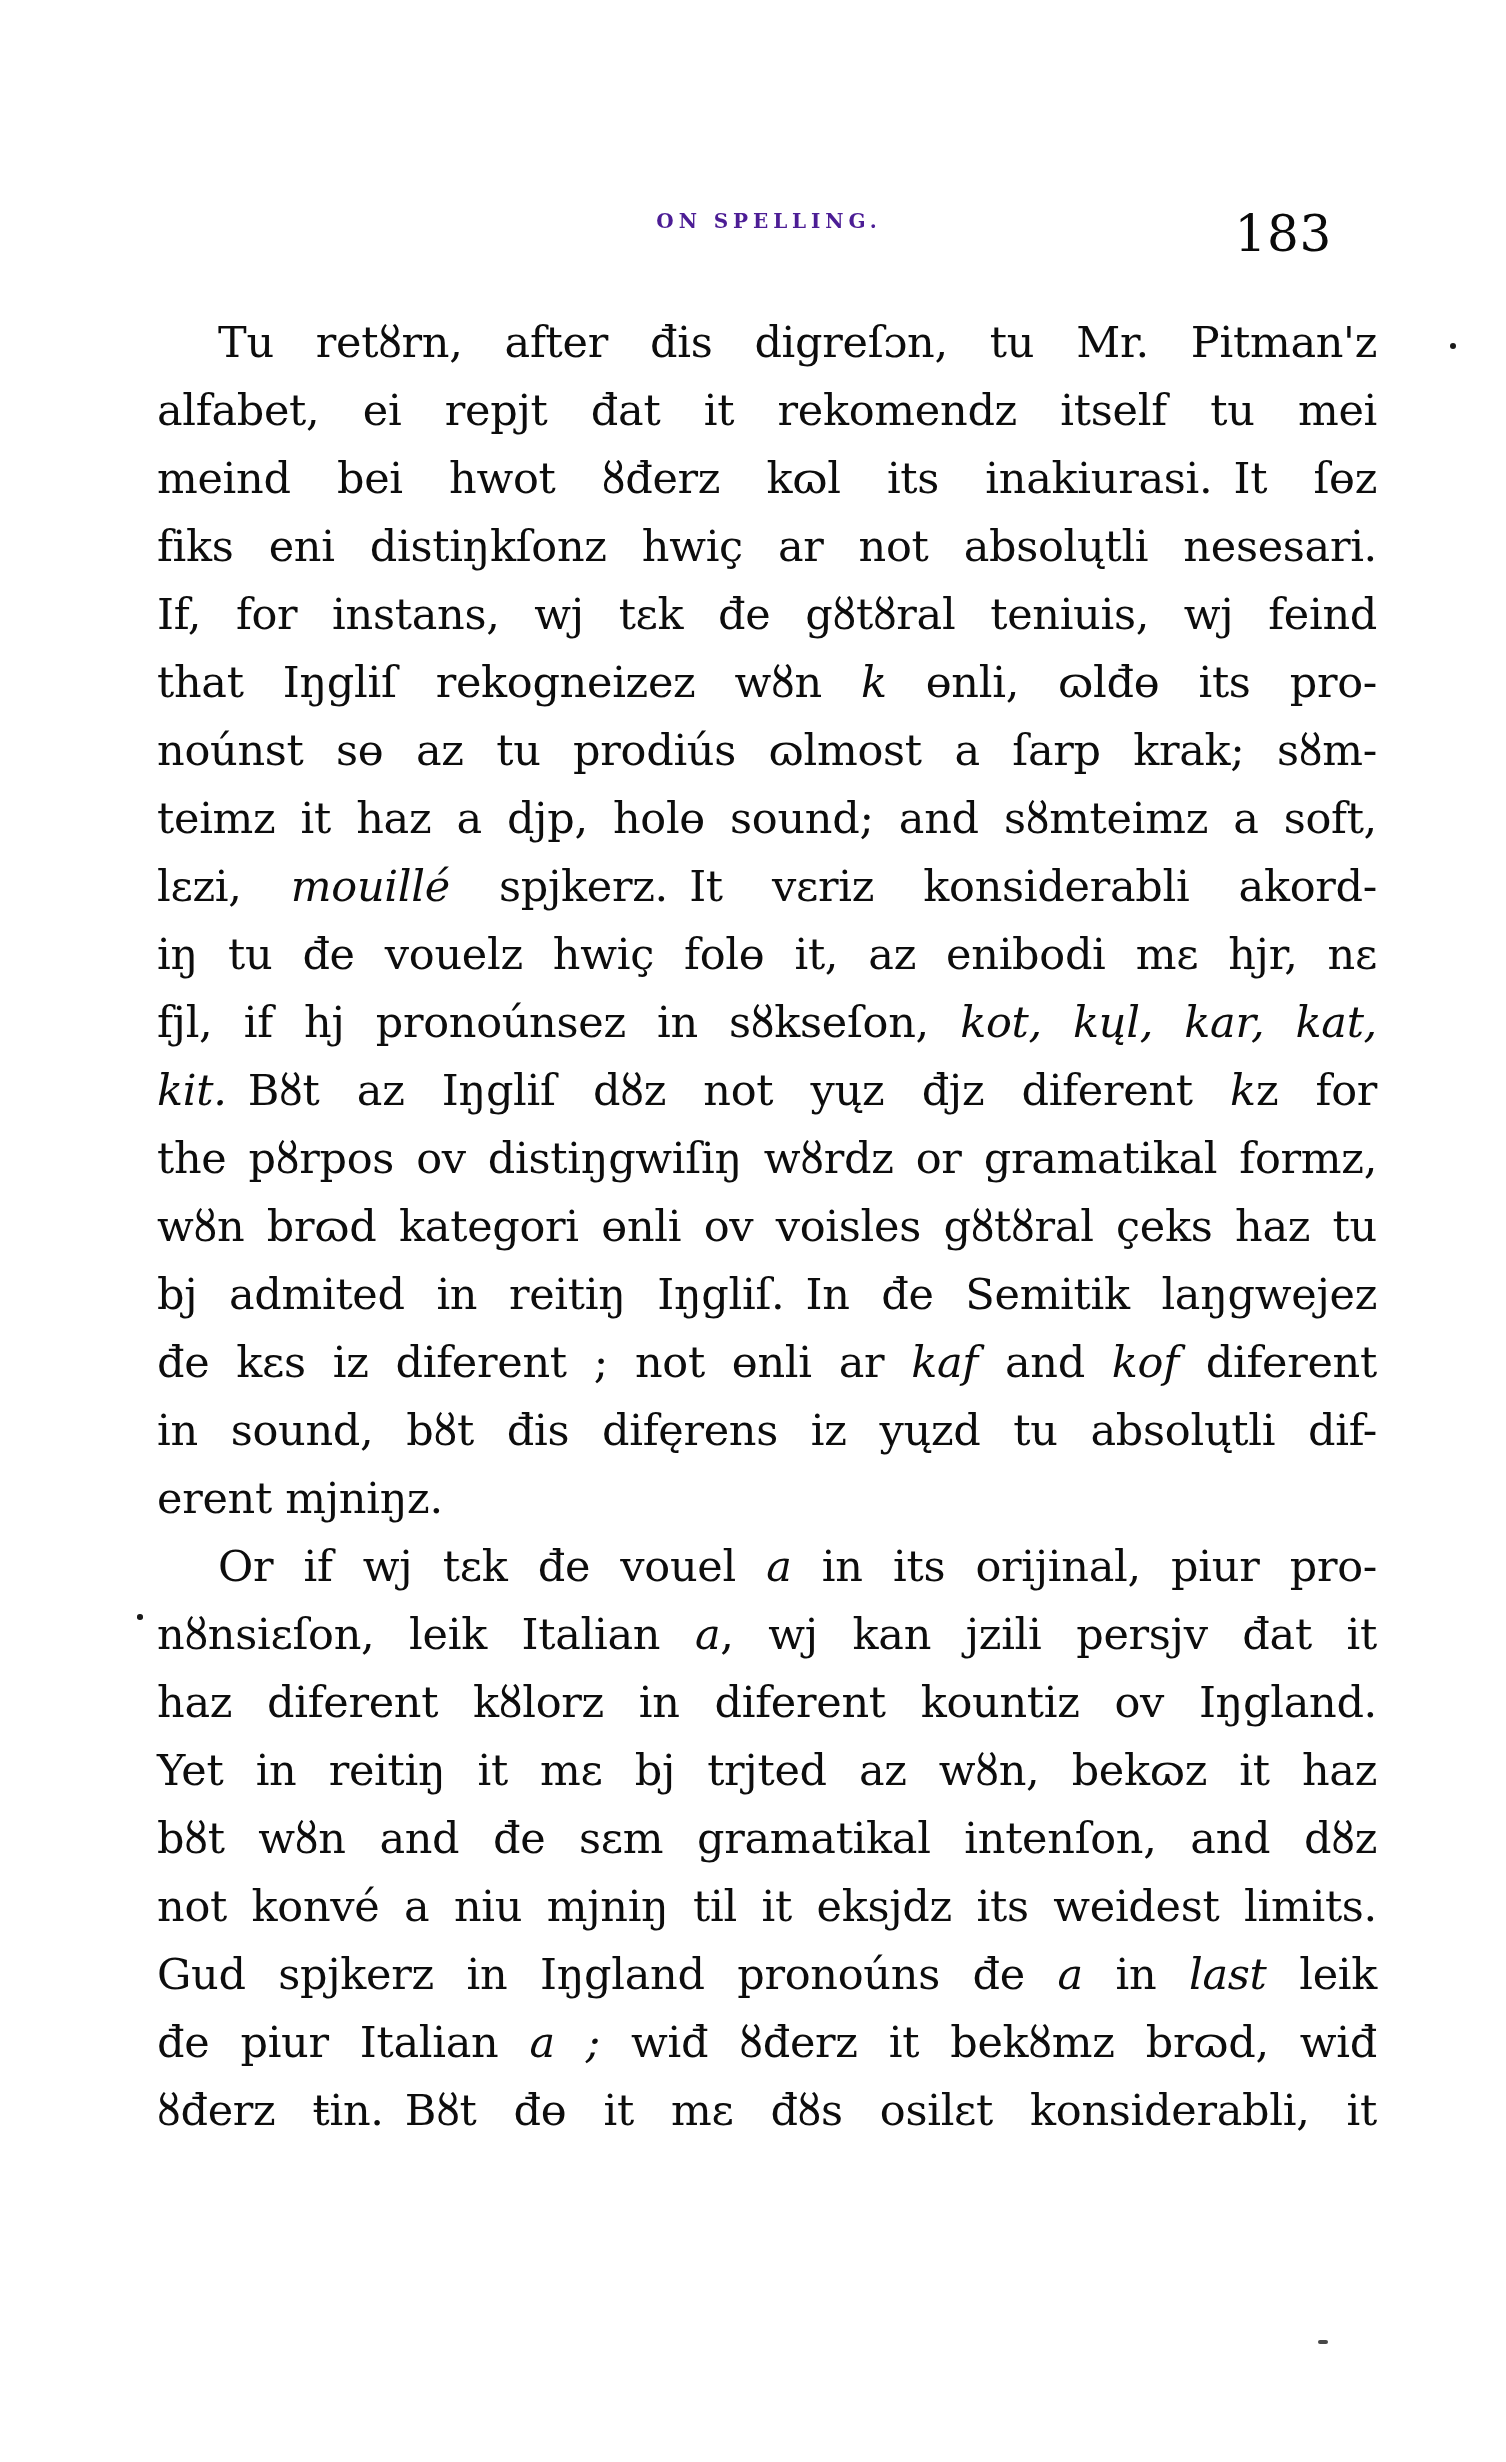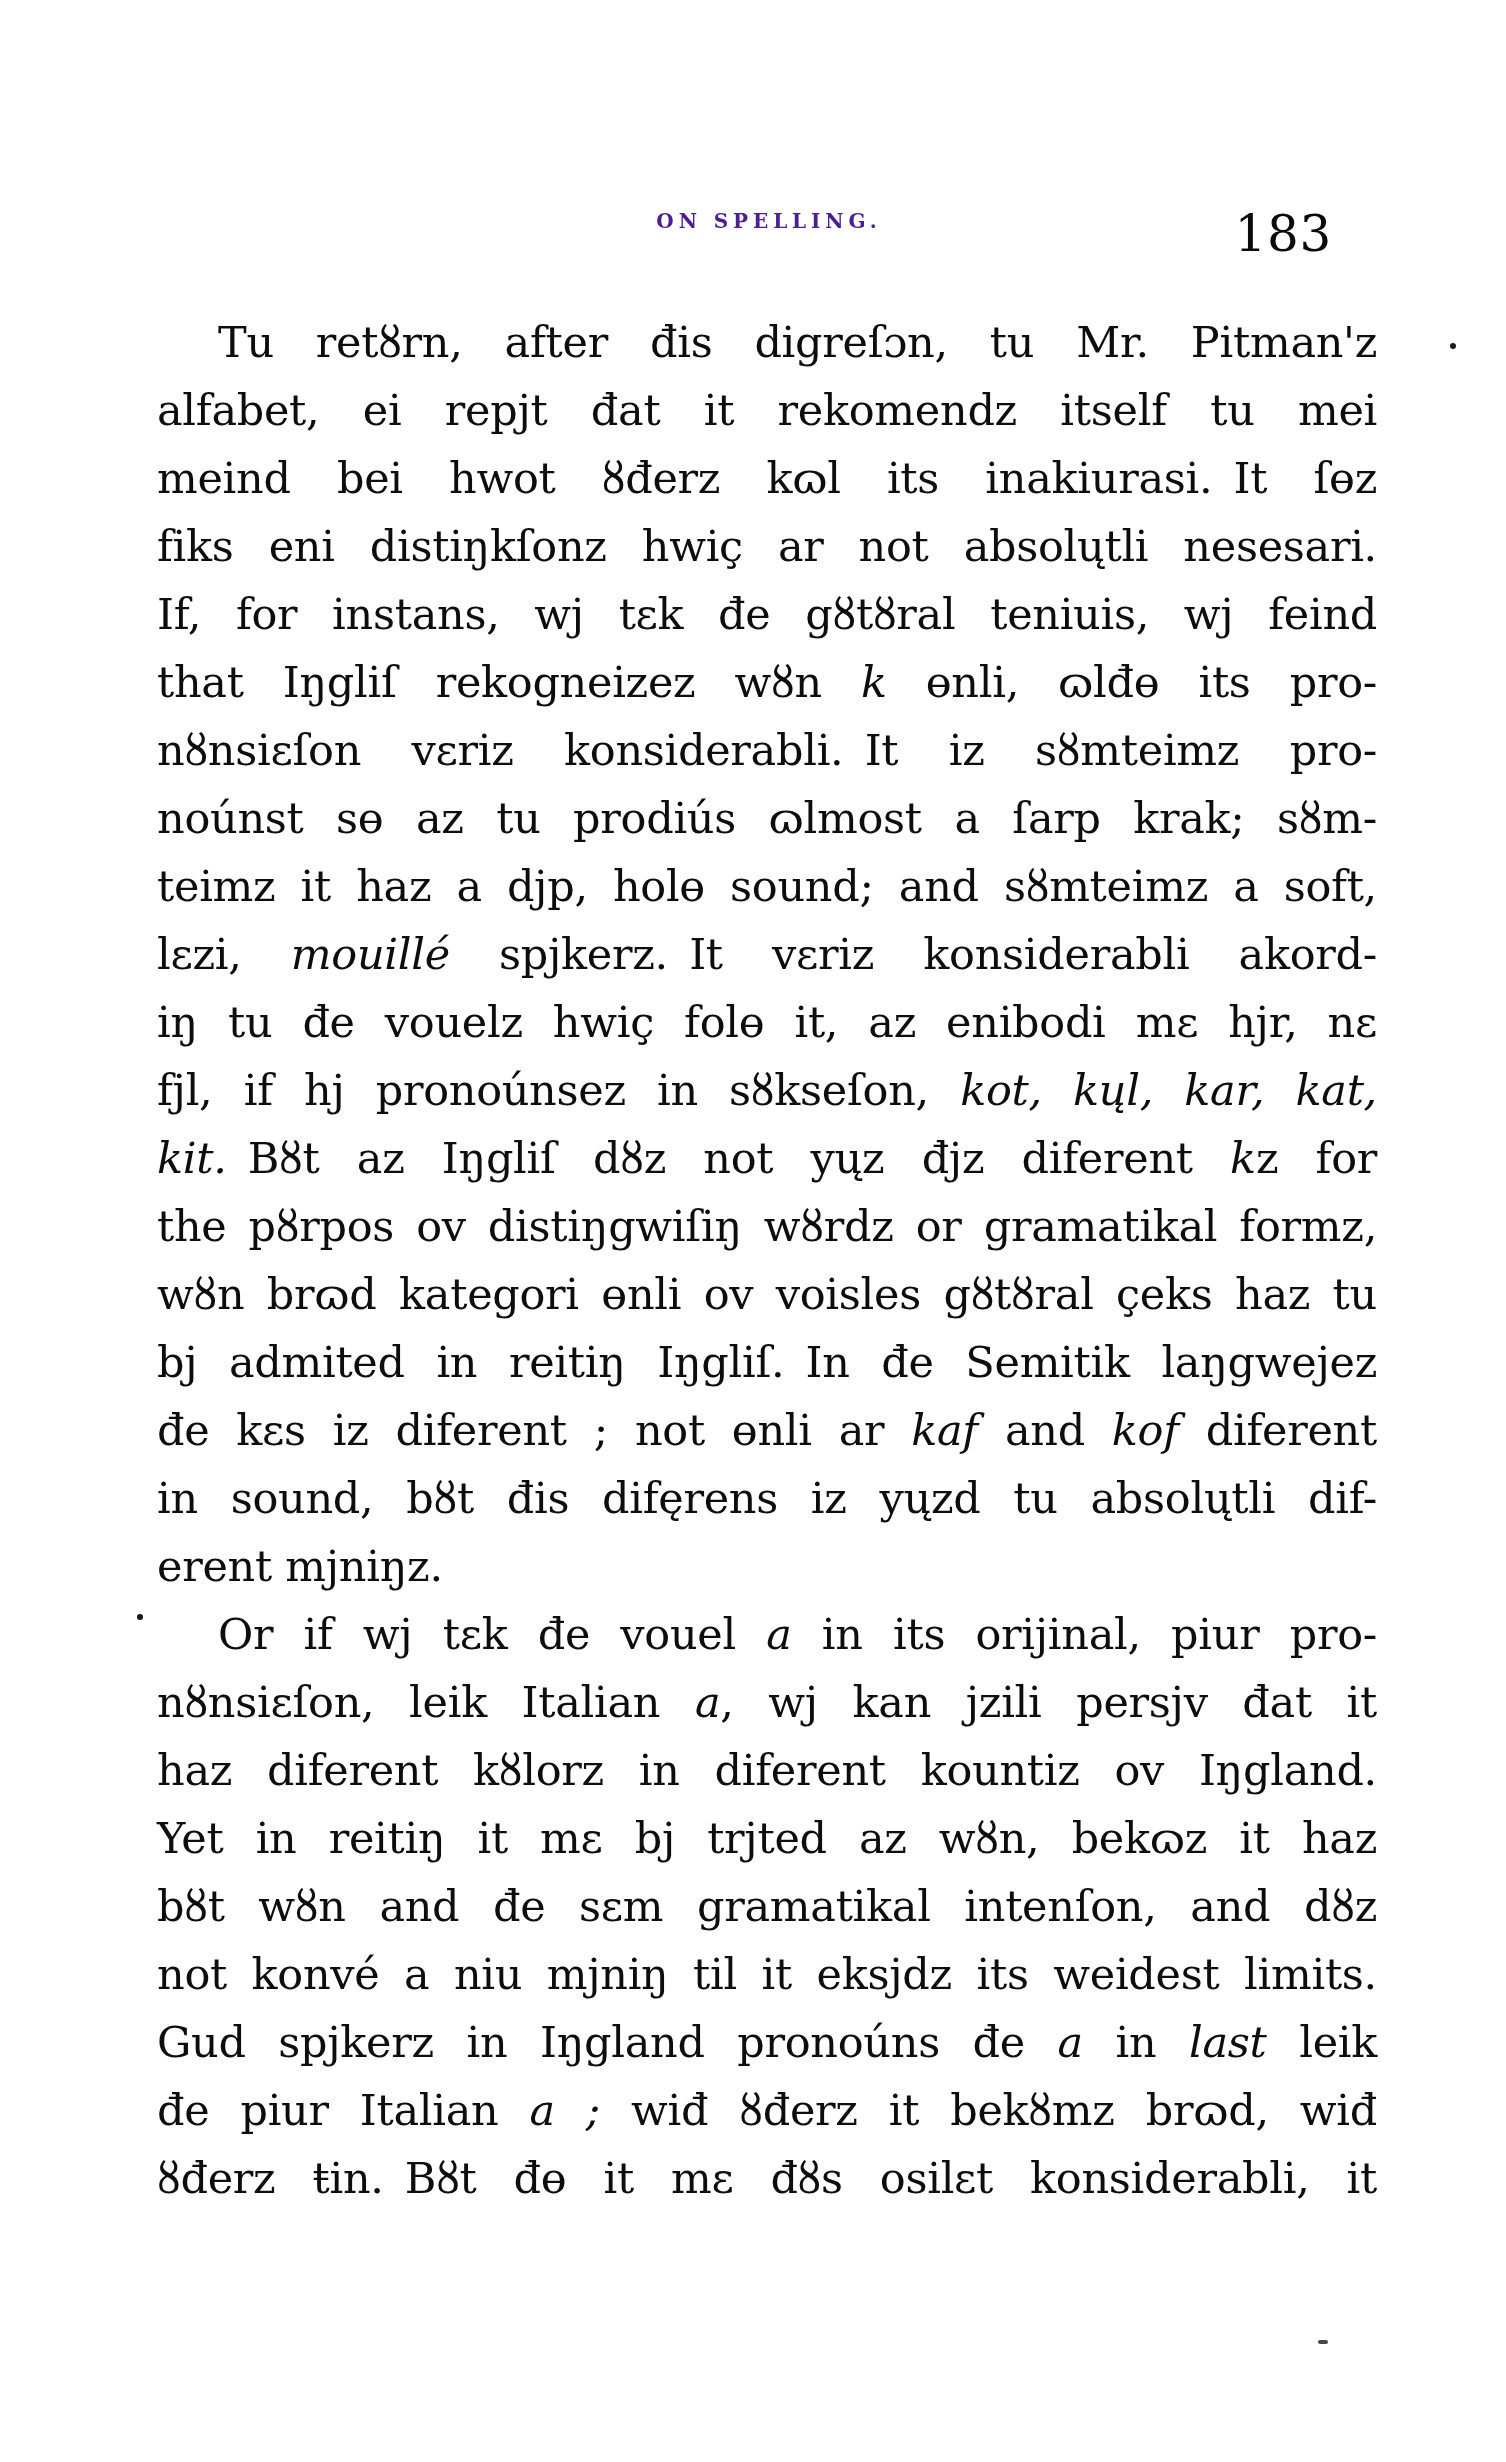--- a/index.html
+++ b/index.html
@@ -45,21 +45,20 @@
   </div>
 
   <main class="body-text">
       <div>
         <div class="line indent"><span>Tu retȣrn, after đis digreſɔn, tu Mr. Pitman'z</span></div>
         <div class="line"><span>alfabet, ei repjt đat it rekomendz itself tu mei</span></div>
         <div class="line"><span>meind bei hwot ȣđerz kɷl its inakiurasi. It ſɵz</span></div>
         <div class="line"><span>fiks eni distiŋkſonz hwiç ar not absolųtli nesesari.</span></div>
         <div class="line"><span>If, for instans, wj tɛk đe gȣtȣral teniuis, wj feind</span></div>
         <div class="line"><span>that Iŋgliſ rekogneizez wȣn </span><span class="it">k</span><span> ɵnli, ɷlđɵ its pro-</span></div>
-        <div class="line"><span>nȣnsiɛſon vɛriz konsiderabli. It iz sȣmteimz pro-</span></div>
         <div class="line"><span>noúnst sɵ az tu prodiús ɷlmost a ſarp krak; sȣm-</span></div>
         <div class="line"><span>teimz it haz a djp, holɵ sound; and sȣmteimz a soft,</span></div>
         <div class="line"><span>lɛzi, </span><span class="it">mouillé</span><span> spjkerz. It vɛriz konsiderabli akord-</span></div>
         <div class="line"><span>iŋ tu đe vouelz hwiç folɵ it, az enibodi mɛ hjr, nɛ</span></div>
         <div class="line"><span>fjl, if hj pronoúnsez in sȣkseſon, </span><span class="it">kot, kųl, kar, kat,</span></div>
         <div class="line"><span class="it">kit.</span><span> Bȣt az Iŋgliſ dȣz not yųz đjz diferent </span><span class="it">k</span><span>z for</span></div>
         <div class="line"><span>the pȣrpos ov distiŋgwiſiŋ wȣrdz or gramatikal formz,</span></div>
         <div class="line"><span>wȣn brɷd kategori ɵnli ov voisles gȣtȣral çeks haz tu</span></div>
         <div class="line"><span>bj admited in reitiŋ Iŋgliſ. In đe Semitik laŋgwejez</span></div>
         <div class="line"><span>đe kɛs iz diferent ; not ɵnli ar </span><span class="it">kaf</span><span> and </span><span class="it">kof</span><span> diferent</span></div>

